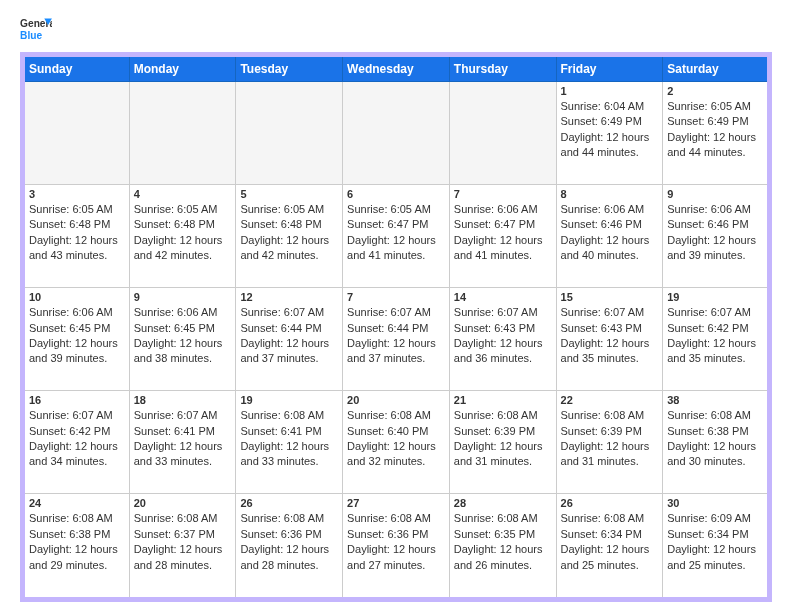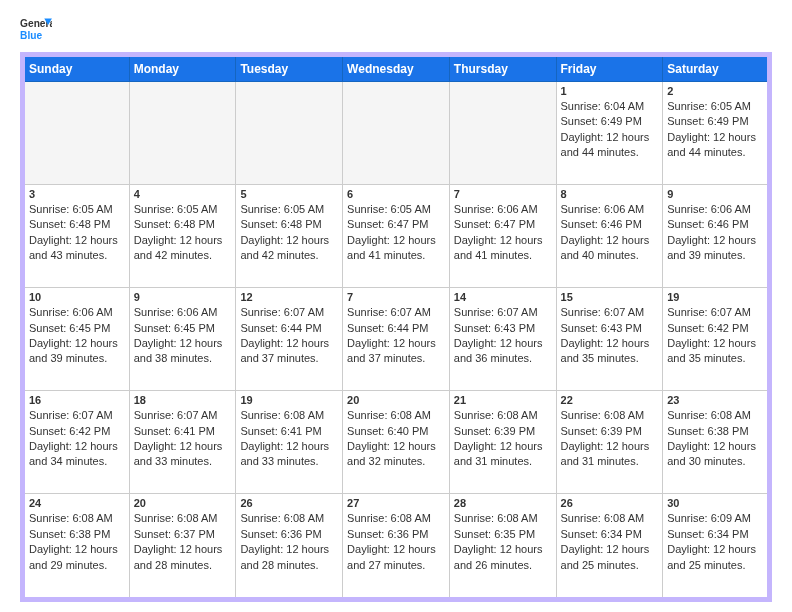--- a/index.html
+++ b/index.html
@@ -280,21 +280,21 @@
 and 31 minutes.</div>
           </td>
           <td>
             <span class="day-number">22</span>
             <div class="day-info" style="white-space: pre-line;">Sunrise: 6:08 AM
 Sunset: 6:39 PM
 Daylight: 12 hours
 and 31 minutes.</div>
           </td>
           <td>
-            <span class="day-number">23</span>
+            <span class="day-number">38</span>
             <div class="day-info" style="white-space: pre-line;">Sunrise: 6:08 AM
 Sunset: 6:38 PM
 Daylight: 12 hours
 and 30 minutes.</div>
           </td>
         </tr>
         <tr>
           <td>
             <span class="day-number">24</span>
             <div class="day-info" style="white-space: pre-line;">Sunrise: 6:08 AM

